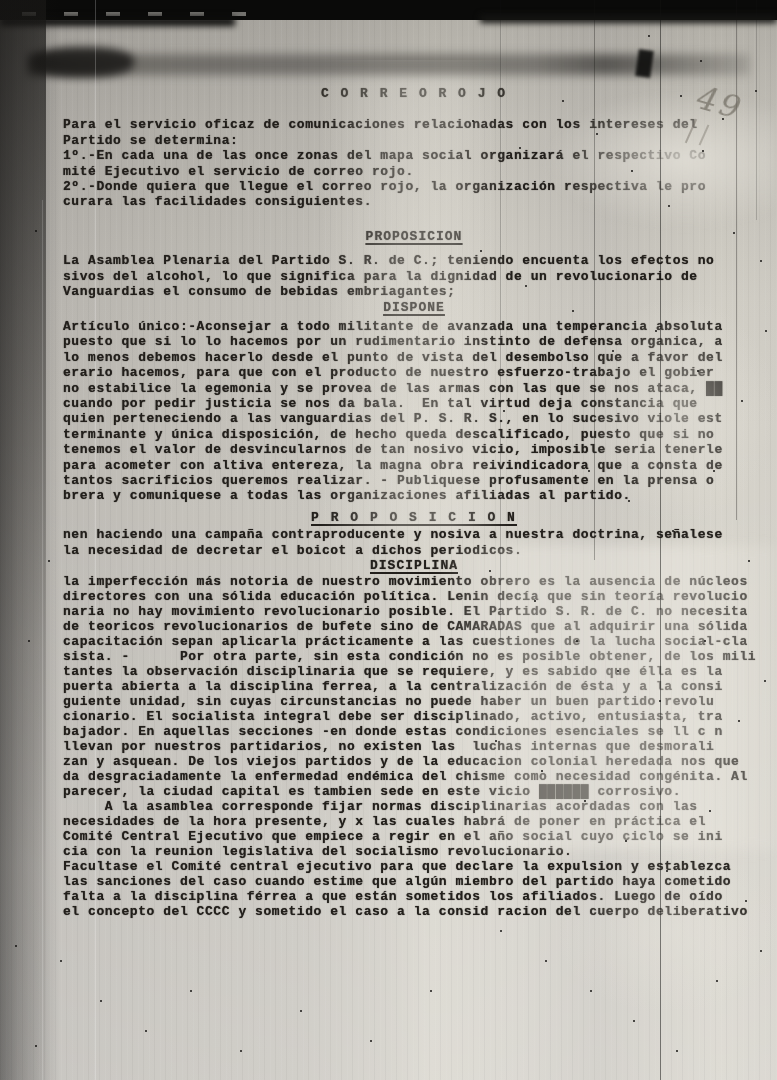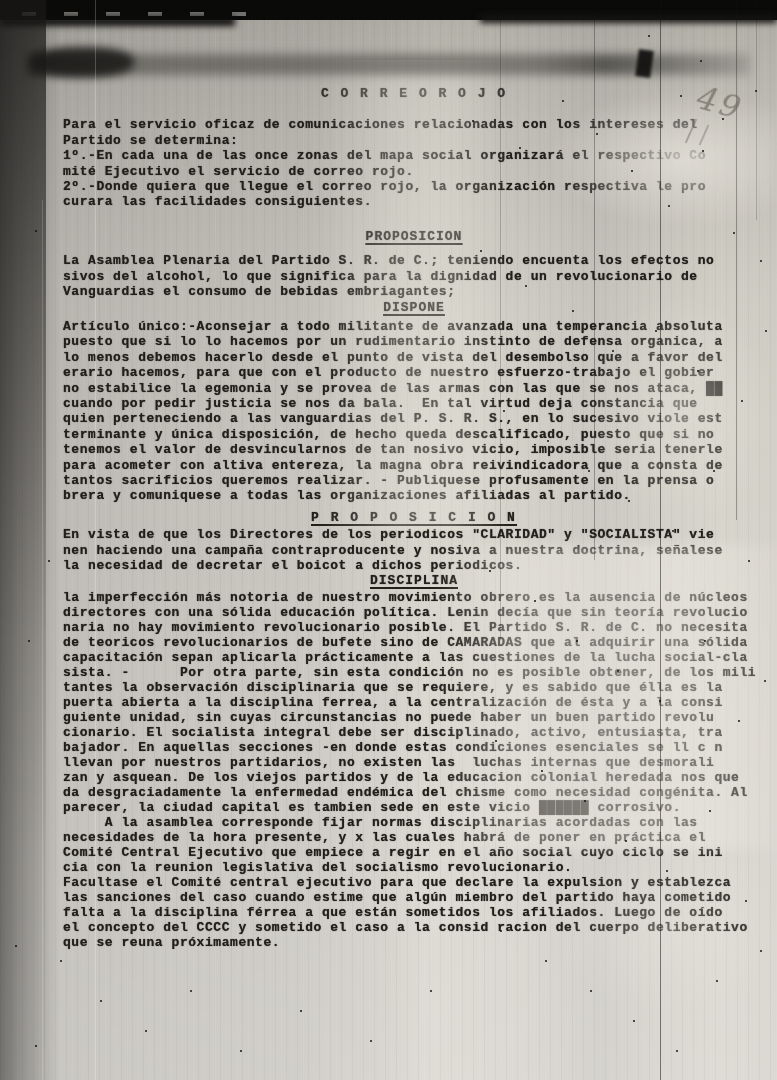--- a/index.html
+++ b/index.html
@@ -113,21 +113,20 @@
         <div class="tline">quien perteneciendo a las vanguardias del P. S. R. S., en lo sucesivo viole est</div>
         <div class="tline">terminante y única disposición, de hecho queda descalificado, puesto que si no</div>
         <div class="tline">tenemos el valor de desvincularnos de tan nosivo vicio, imposible seria tenerle</div>
         <div class="tline">para acometer con altiva entereza, la magna obra reivindicadora que a consta de</div>
         <div class="tline">tantos sacrificios queremos realizar. - Publiquese profusamente en la prensa o</div>
         <div class="tline">brera y comuniquese a todas las organizaciones afiliadas al partido.</div>
       </div>
 
     <div class="heading h-prop2">P R O P O S I C I O N</div>
     <div class="para">
-        <div class="tline">En vista de que los Directores de los periodicos "CLARIDAD" y "SOCIALISTA" vie</div>
         <div class="tline">nen haciendo una campaña contraproducente y nosiva a nuestra doctrina, señalese</div>
         <div class="tline">la necesidad de decretar el boicot a dichos periodicos.</div>
       </div>
 
     <div class="heading h-disc">DISCIPLINA</div>
     <div class="para block-disciplina">
         <div class="tline">la imperfección más notoria de nuestro movimiento obrero es la ausencia de núcleos</div>
         <div class="tline">directores con una sólida educación política. Lenin decía que sin teoría revolucio</div>
         <div class="tline">naria no hay movimiento revolucionario posible. El Partido S. R. de C. no necesita</div>
         <div class="tline">de teoricos revolucionarios de bufete sino de CAMARADAS que al adquirir una sólida</div>
@@ -143,21 +142,20 @@
         <div class="tline">da desgraciadamente la enfermedad endémica del chisme como necesidad congénita. Al</div>
         <div class="tline">parecer, la ciudad capital es tambien sede en este vicio ██████ corrosivo.</div>
         <div class="tline">     A la asamblea corresponde fijar normas disciplinarias acordadas con las</div>
         <div class="tline">necesidades de la hora presente, y x las cuales habrá de poner en práctica el</div>
         <div class="tline">Comité Central Ejecutivo que empiece a regir en el año social cuyo ciclo se ini</div>
         <div class="tline">cia con la reunion legislativa del socialismo revolucionario.</div>
         <div class="tline">Facultase el Comité central ejecutivo para que declare la expulsion y establezca</div>
         <div class="tline">las sanciones del caso cuando estime que algún miembro del partido haya cometido</div>
         <div class="tline">falta a la disciplina férrea a que están sometidos los afiliados. Luego de oído</div>
         <div class="tline">el concepto del CCCC y sometido el caso a la consid racion del cuerpo deliberativo</div>
-        <div class="tline">que se reuna próximamente.</div>
       </div>
   </div>
 
   <div class="abs wash4"></div>
   <div class="abs wash1"></div>
   <div class="abs wash2"></div>
   <div class="abs wash3"></div>
   <div class="abs wash5"></div>
 
   <div class="abs smudge-band"></div>

